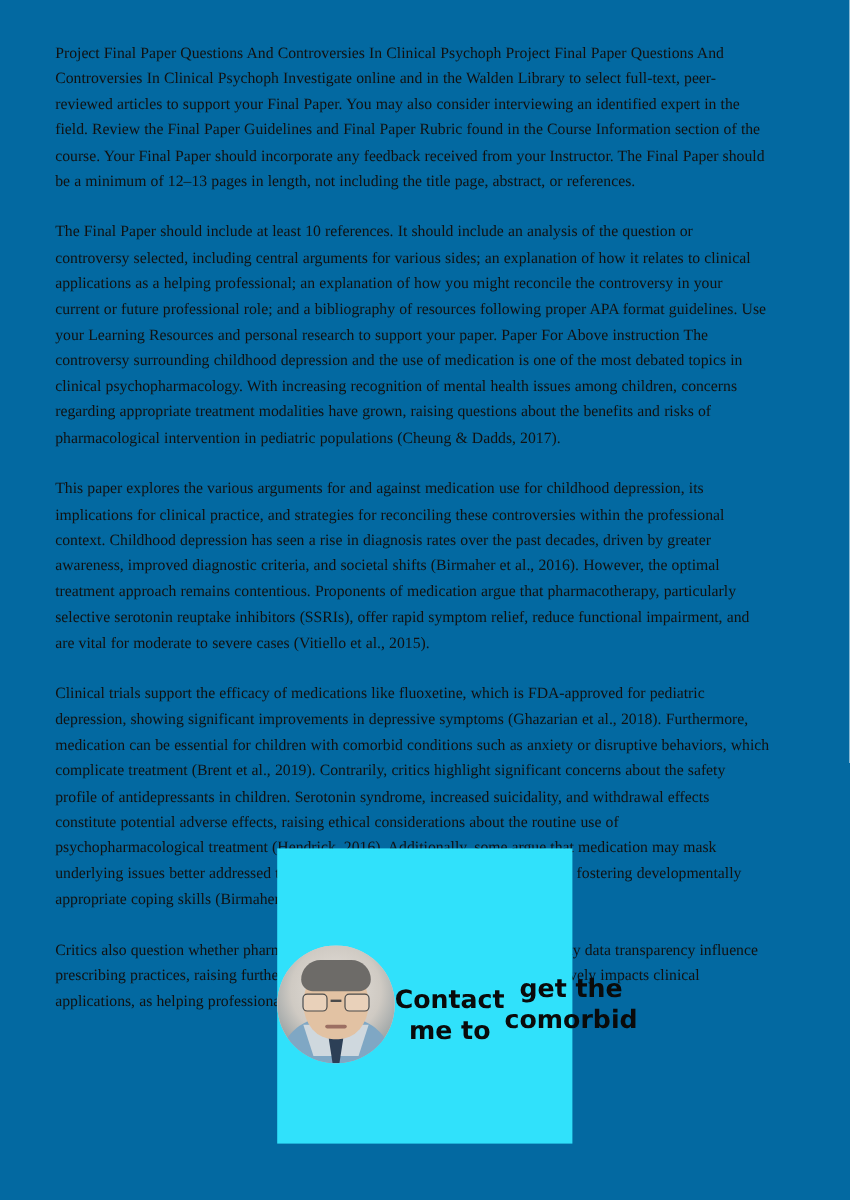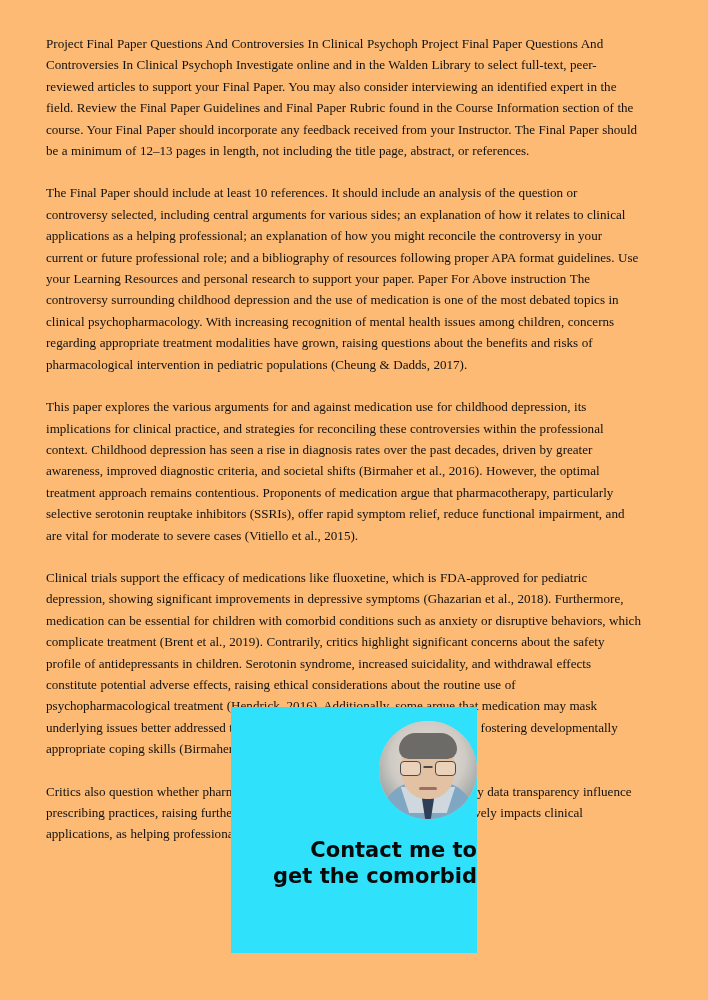--- a/index.html
+++ b/index.html
@@ -13,21 +13,21 @@
     position: relative;
     font-family: "Liberation Serif", serif;
     color: #000000;
     overflow: hidden;
   }
   .page {
     position: absolute;
     left: 0; top: 0;
     width: 708px;
     height: 1000px;
-    background: #fdba74;
+    background: #0369a1;
   }
   .doc-body {
     position: absolute;
     left: 46px;
     top: 33px;
     width: 596px;
   }
   .para {
     font-size: 13.1px;
     line-height: 21.4px;
@@ -42,22 +42,22 @@
   
   .overlay-card {
     position: absolute;
     left: 231px;
     top: 707px;
     width: 246px;
     height: 246px;
     background: #2fe3ff;
     background: #30e1fb;
     display: flex;
-    flex-direction: column;
-    align-items: flex-end;
+    flex-direction: row;
+    align-items: center;
     justify-content: flex-start;
     box-sizing: border-box;
     padding-top: 14px;
   }
   .avatar {
     width: 98px;
     height: 98px;
     border-radius: 50%;
     overflow: hidden;
     position: relative;

